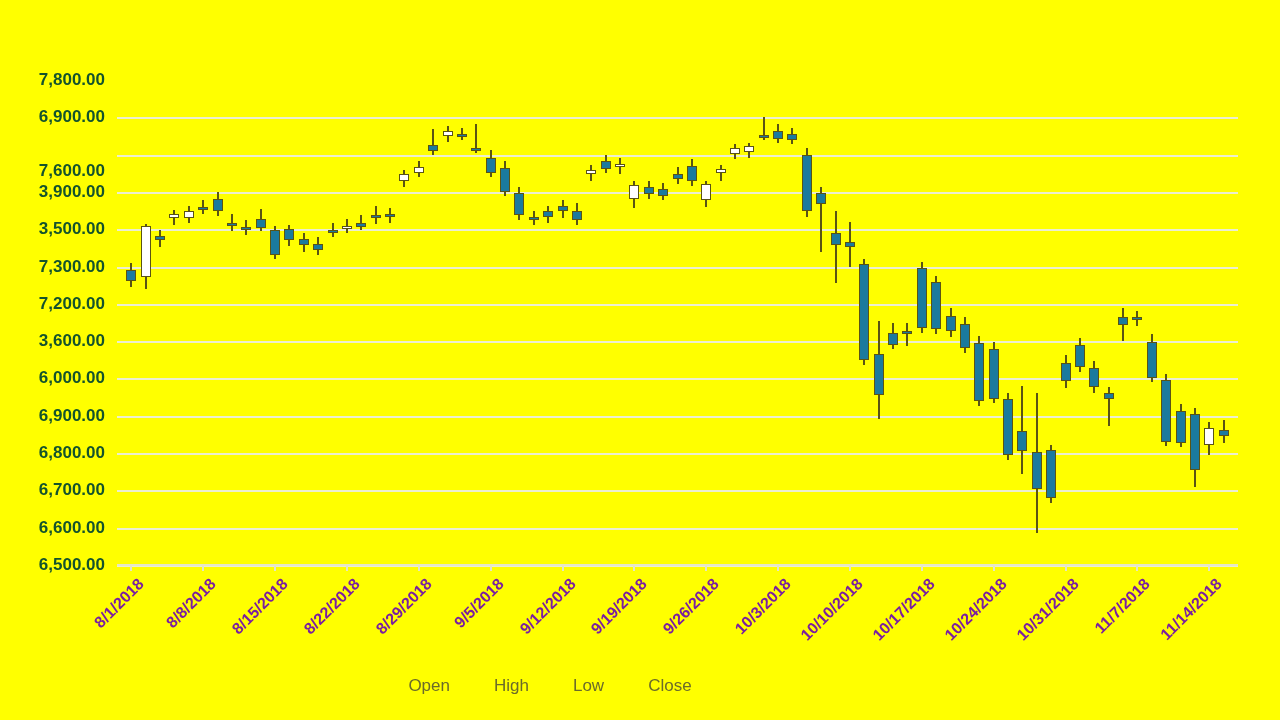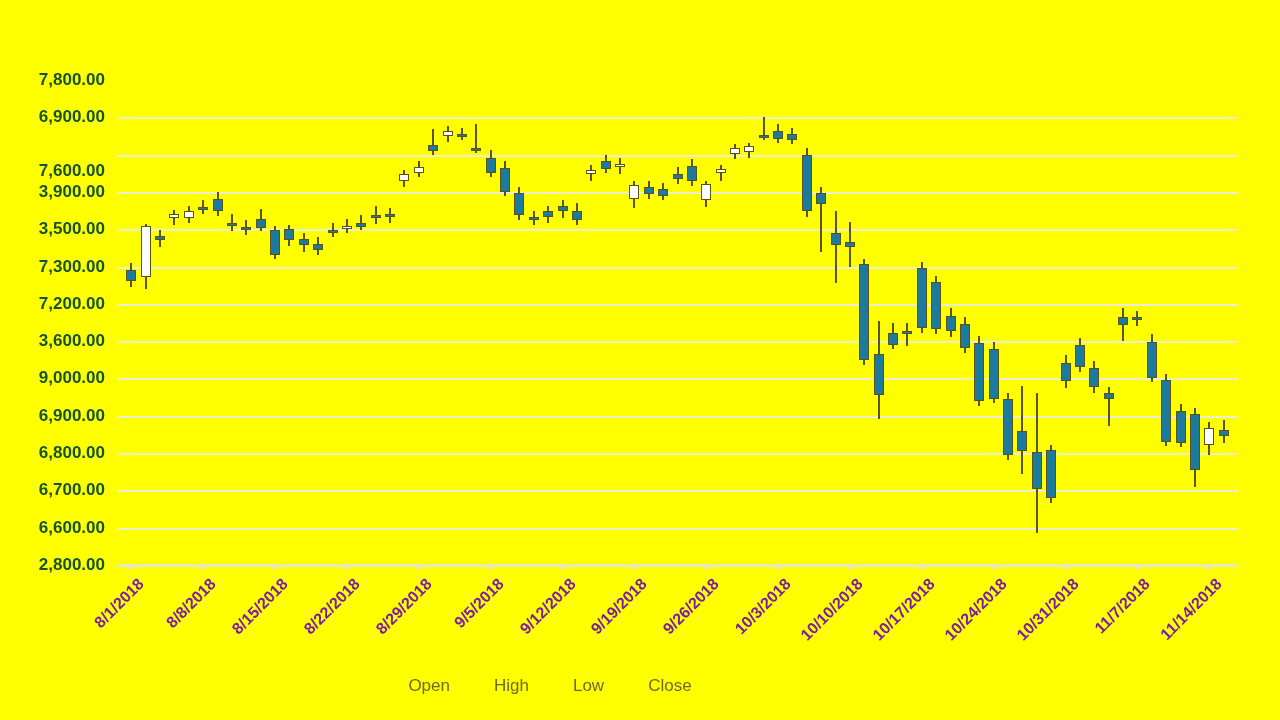--- a/index.html
+++ b/index.html
@@ -101,26 +101,26 @@
 
   <div id="y-axis">
       <div class="ytick-label" style="top: 80px;">7,800.00</div>
       <div class="ytick-label" style="top: 117.308px;">6,900.00</div>
       <div class="ytick-label" style="top: 171px;">7,600.00</div>
       <div class="ytick-label" style="top: 191.923px;">3,900.00</div>
       <div class="ytick-label" style="top: 229.231px;">3,500.00</div>
       <div class="ytick-label" style="top: 266.538px;">7,300.00</div>
       <div class="ytick-label" style="top: 303.846px;">7,200.00</div>
       <div class="ytick-label" style="top: 341.154px;">3,600.00</div>
-      <div class="ytick-label" style="top: 378.462px;">9,000.00</div>
+      <div class="ytick-label" style="top: 378.462px;">6,000.00</div>
       <div class="ytick-label" style="top: 415.769px;">6,900.00</div>
       <div class="ytick-label" style="top: 453.077px;">6,800.00</div>
       <div class="ytick-label" style="top: 490.385px;">6,700.00</div>
       <div class="ytick-label" style="top: 527.692px;">6,600.00</div>
-      <div class="ytick-label" style="top: 565px;">2,800.00</div>
+      <div class="ytick-label" style="top: 565px;">6,500.00</div>
     </div>
   <div id="x-axis">
       <div class="xtick-label" style="left: 135.372px;">8/1/2018</div>
       <div class="xtick-label" style="left: 207.231px;">8/8/2018</div>
       <div class="xtick-label" style="left: 279.09px;">8/15/2018</div>
       <div class="xtick-label" style="left: 350.949px;">8/22/2018</div>
       <div class="xtick-label" style="left: 422.808px;">8/29/2018</div>
       <div class="xtick-label" style="left: 494.667px;">9/5/2018</div>
       <div class="xtick-label" style="left: 566.526px;">9/12/2018</div>
       <div class="xtick-label" style="left: 638.385px;">9/19/2018</div>

